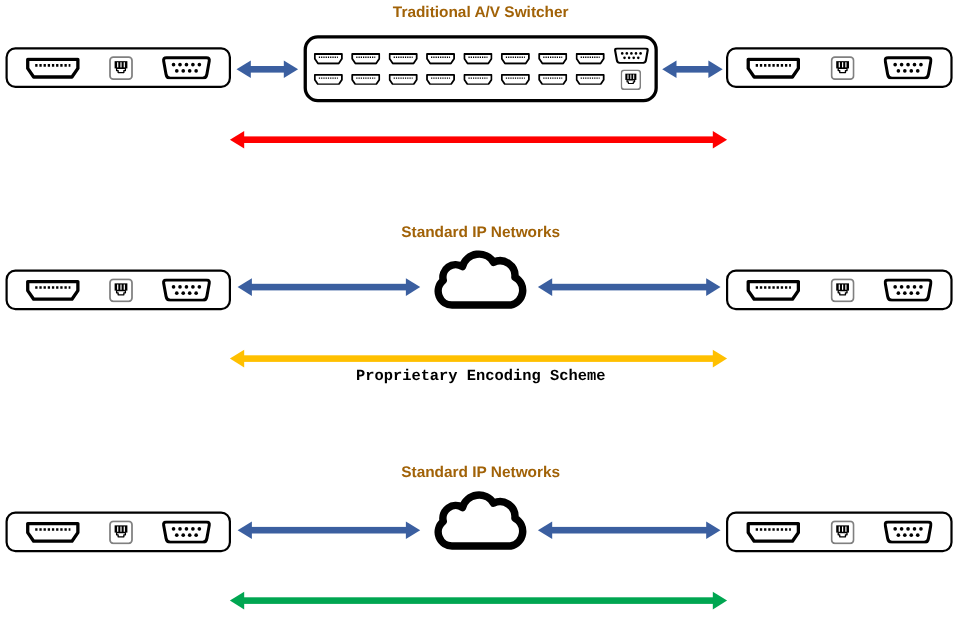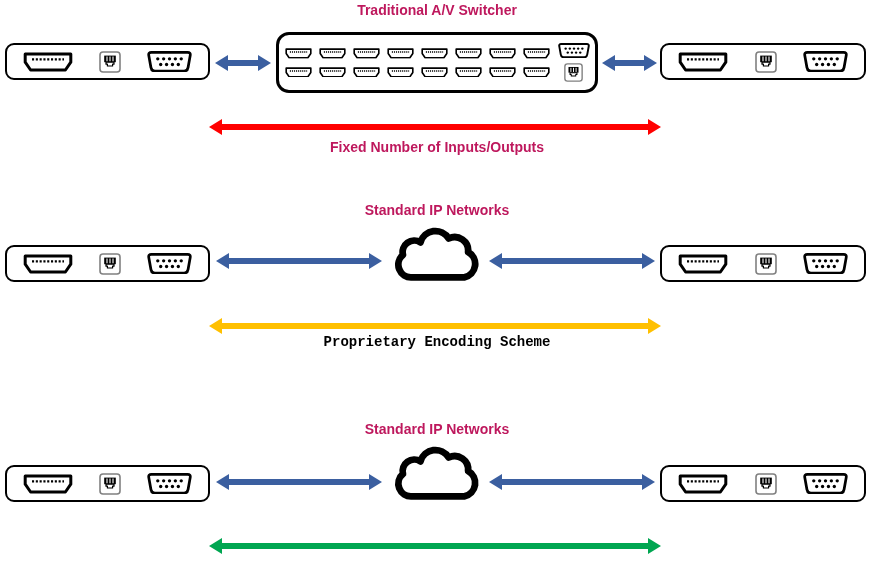--- a/index.html
+++ b/index.html
@@ -3,21 +3,21 @@
 <meta charset="utf-8">
 <style>
   html,body{margin:0;padding:0;background:#ffffff;}
   .canvas{
     position:relative;width:874px;height:580px;background:#ffffff;
     font-family:"Liberation Sans",sans-serif;color:#000;overflow:hidden;
   }
   .defs{position:absolute;width:0;height:0;overflow:hidden;}
   .ttl{
     position:absolute;left:0;width:874px;text-align:center;
-    font-size:14px;font-weight:700;line-height:16px;color:#be185d;
+    font-size:14px;font-weight:700;line-height:16px;color:#a16207;
   }
   .lbl2{position:absolute;left:0;width:874px;text-align:center;font-family:Liberation Mono, monospace;}
   .lbl2 div{font-size:14px;font-weight:700;line-height:18px;color:#000;}
   .epbox{
     position:absolute;box-sizing:border-box;height:37px;
     border:2.5px solid #000;border-radius:9px;background:#fff;
     display:flex;align-items:center;justify-content:space-between;padding:0 16px;
   }
   .ic-hdmi{width:50px;height:20px;display:block;}
   .ic-eth{width:22px;height:22px;display:block;}
@@ -178,21 +178,20 @@
     <svg class="ic-vga">
         <use href="#sym-vga"></use>
       </svg>
   </div>
 
   <div class="arrow" style="left: 209px; top: 119px; width: 452px; --c: #FF0000;">
       <i class="hl"></i>
       <i class="sh"></i>
       <i class="hr"></i>
     </div>
-  <div class="ttl" style="top:139px">Fixed Number of Inputs/Outputs</div>
 
   <div class="ttl" style="top:202px">Standard IP Networks</div>
 
   <div class="epbox" style="left:5px;top:245px;width:205px">
     <svg class="ic-hdmi">
         <use href="#sym-hdmi"></use>
       </svg>
     <svg class="ic-eth">
         <use href="#sym-eth"></use>
       </svg>

